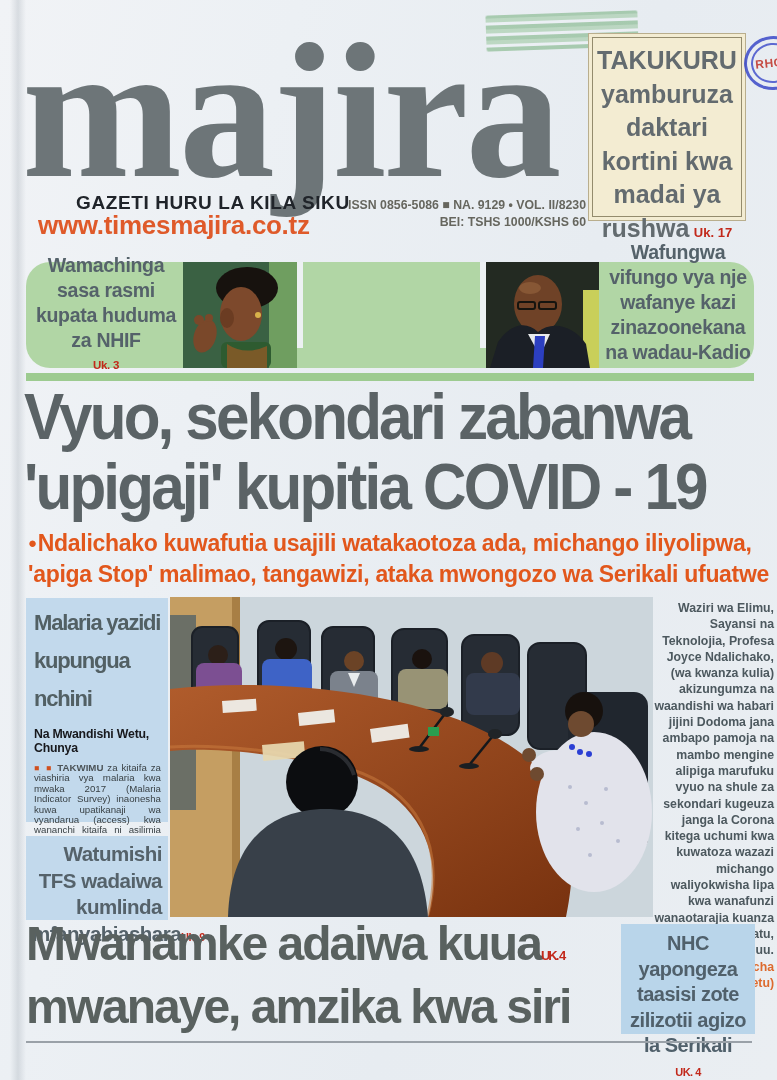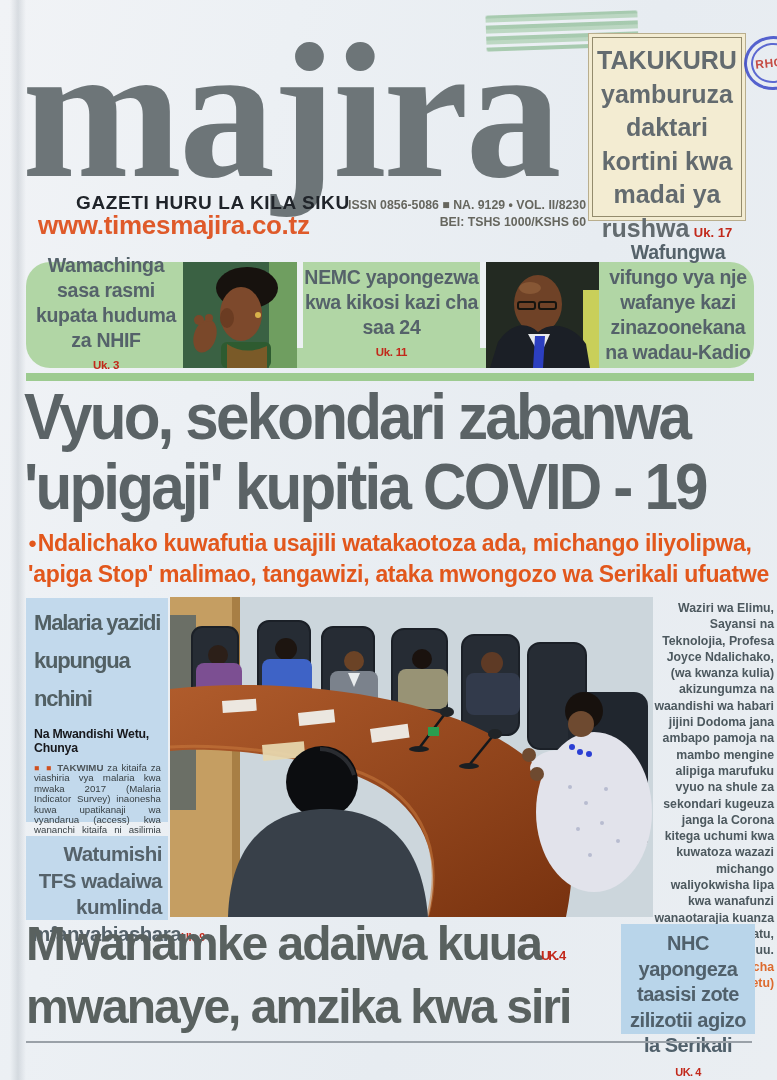--- a/index.html
+++ b/index.html
@@ -110,24 +110,20 @@
       <ellipse cx="64" cy="26" rx="31" ry="21" fill="#17120e"></ellipse>
       <ellipse cx="58" cy="52" rx="21" ry="27" fill="#7d492c"></ellipse>
       <ellipse cx="44" cy="56" rx="7" ry="10" fill="#6b3c22"></ellipse>
       <circle cx="75" cy="53" r="3" fill="#d8b24a"></circle>
       <rect x="38" y="80" width="50" height="26" rx="6" fill="#2e5b30"></rect>
       <path d="M44,82 Q62,94 84,84 L84,106 L44,106 Z" fill="#7a5a28"></path>
       <ellipse cx="22" cy="74" rx="11" ry="17" fill="#7a482a" transform="rotate(18 22 74)"></ellipse>
       <circle cx="16" cy="58" r="5" fill="#7a482a"></circle>
       <circle cx="26" cy="56" r="4" fill="#7a482a"></circle>
     </svg>
-    <div class="teaser-text" style="left:277px;width:177px;">
-      <span>NEMC yapongezwa kwa kikosi kazi cha saa 24</span>
-      <span class="ref">Uk. 11</span>
-    </div>
     <svg class="tphoto" style="left:460px;width:113px;" viewBox="0 0 113 106">
       <rect width="113" height="106" fill="#232a22"></rect>
       <rect x="97" y="28" width="16" height="78" fill="#c9cf5a"></rect>
       <ellipse cx="52" cy="42" rx="24" ry="29" fill="#6f4227"></ellipse>
       <ellipse cx="44" cy="26" rx="11" ry="6" fill="#9a6a42" opacity=".55"></ellipse>
       <rect x="32" y="40" width="17" height="7" rx="2" fill="none" stroke="#15140f" stroke-width="2"></rect>
       <rect x="53" y="40" width="17" height="7" rx="2" fill="none" stroke="#15140f" stroke-width="2"></rect>
       <path d="M4,106 L12,80 C24,62 40,58 52,70 C66,58 88,64 100,82 L104,106 Z" fill="#1b1f26"></path>
       <polygon points="42,72 64,72 54,94" fill="#e8eaec"></polygon>
       <polygon points="49,74 59,74 57,106 47,106" fill="#2c3fc0"></polygon>

